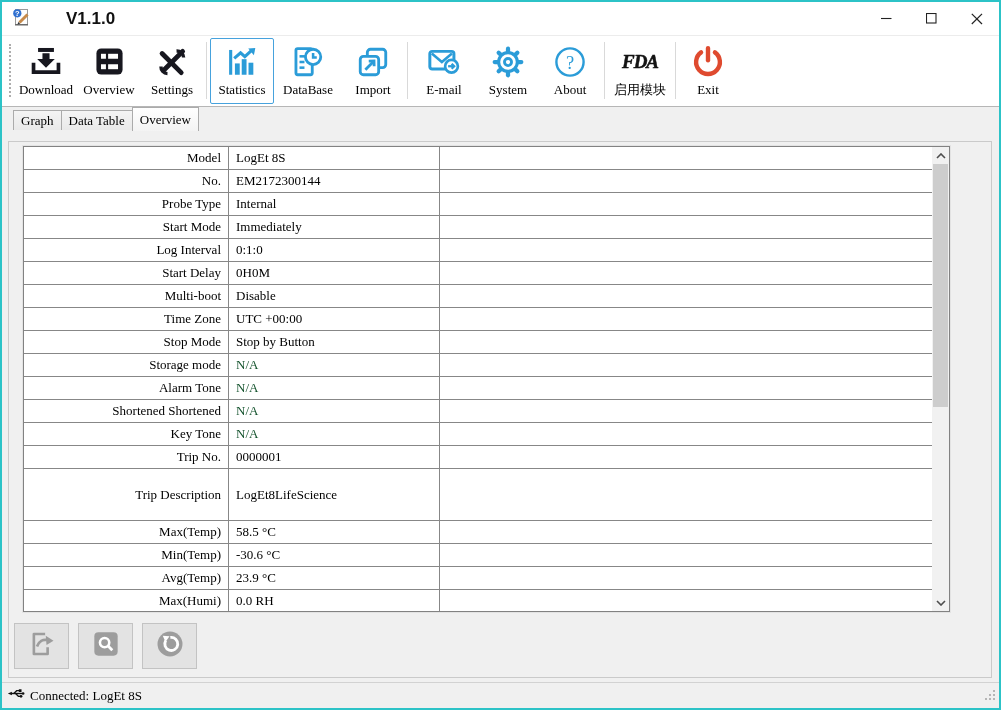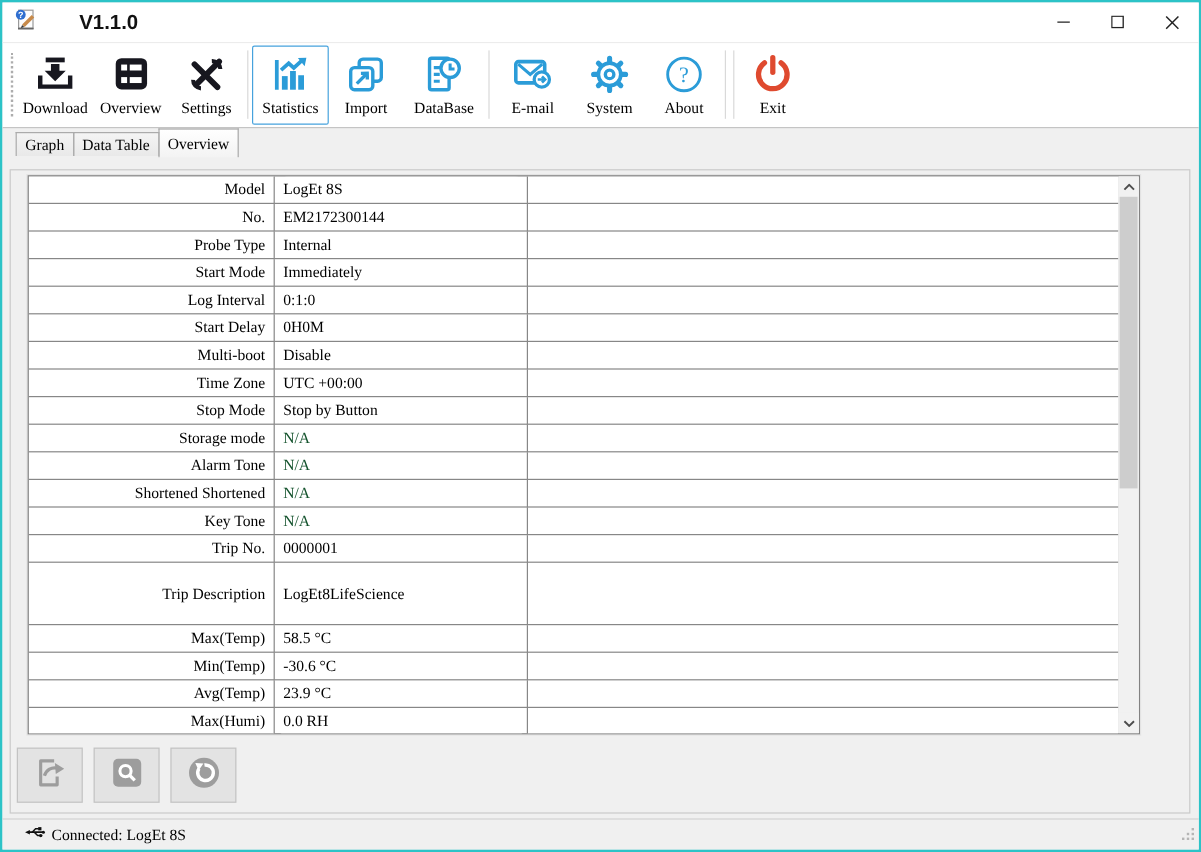--- a/index.html
+++ b/index.html
@@ -47,21 +47,21 @@
   .vscroll{flex:0 0 17px;display:flex;flex-direction:column;background:#f1f1f1;}
   .sbtn{height:17px;display:flex;align-items:center;justify-content:center;background:#f1f1f1;}
   .strack{flex:1;position:relative;}
   .sthumb{position:absolute;top:0;left:1px;right:1px;height:243px;background:#cdcdcd;}
   
   .fbtns{position:absolute;left:5px;top:481px;display:flex;gap:9px;}
   .fbtn{width:55px;height:46px;background:#e3e3e3;border:1px solid #c3c3c3;
     display:flex;align-items:center;justify-content:center;box-sizing:border-box;}
   
   .statusbar{height:25px;flex:0 0 auto;background:#f0f0f0;border-top:1px solid #d2d2d2;
-    display:flex;align-items:center;padding-left:18px;font-size:13px;color:#000;position:relative;}
+    display:flex;align-items:center;padding-left:5px;font-size:13px;color:#000;position:relative;}
   .statusbar .txt{margin-left:5px;}
   .sizegrip{position:absolute;right:2px;bottom:2px;}
 </style>
 </head>
 <body>
 
 <div class="window">
 
   <div class="titlebar">
     <span>
@@ -143,44 +143,44 @@
           <rect x="7" y="13" width="3.4" height="8" fill="#2b9cd8"></rect>
           <rect x="11.8" y="10" width="3.4" height="11" fill="#2b9cd8"></rect>
           <rect x="16.6" y="12.5" width="3.4" height="8.5" fill="#2b9cd8"></rect>
           <polyline points="6.5,9.5 11,5.5 14,8.2 19,3.6" fill="none" stroke="#2b9cd8" stroke-width="2.2"></polyline>
           <polygon points="16.4,2.4 21.4,2.2 20.4,7.2" fill="#2b9cd8"></polygon>
         </svg>
       </span>
       <span class="lbl">Statistics</span>
     </div>
 
-    <div class="tbtn">
-      <span class="ic">
-        <svg width="34" height="34" viewBox="0 0 24 24">
-          <rect x="8" y="3" width="13" height="13" rx="2.2" fill="none" stroke="#2b9cd8" stroke-width="2"></rect>
-          <rect x="3" y="8" width="13" height="13" rx="2.2" fill="#fff" stroke="#2b9cd8" stroke-width="2"></rect>
-          <line x1="6.6" y1="17.4" x2="12.4" y2="11.6" stroke="#2b9cd8" stroke-width="2"></line>
-          <polyline points="9,11.4 12.7,11.3 12.8,15" fill="none" stroke="#2b9cd8" stroke-width="2"></polyline>
-        </svg>
-      </span>
-      <span class="lbl">Import</span>
-    </div>
-
     <div class="tbtn w68">
       <span class="ic">
         <svg width="34" height="34" viewBox="0 0 24 24">
           <rect x="3.5" y="2.5" width="11.5" height="18.5" rx="1.2" fill="none" stroke="#2b9cd8" stroke-width="2"></rect>
           <line x1="6" y1="8" x2="11" y2="8" stroke="#2b9cd8" stroke-width="1.8"></line>
           <line x1="6" y1="12" x2="9.5" y2="12" stroke="#2b9cd8" stroke-width="1.8"></line>
           <line x1="6" y1="16" x2="9.5" y2="16" stroke="#2b9cd8" stroke-width="1.8"></line>
           <circle cx="15.6" cy="8.4" r="5.4" fill="#fff" stroke="#2b9cd8" stroke-width="2"></circle>
           <polyline points="15.6,5.6 15.6,8.8 18.2,8.8" fill="none" stroke="#2b9cd8" stroke-width="1.8"></polyline>
         </svg>
       </span>
       <span class="lbl">DataBase</span>
+    </div>
+
+    <div class="tbtn">
+      <span class="ic">
+        <svg width="34" height="34" viewBox="0 0 24 24">
+          <rect x="8" y="3" width="13" height="13" rx="2.2" fill="none" stroke="#2b9cd8" stroke-width="2"></rect>
+          <rect x="3" y="8" width="13" height="13" rx="2.2" fill="#fff" stroke="#2b9cd8" stroke-width="2"></rect>
+          <line x1="6.6" y1="17.4" x2="12.4" y2="11.6" stroke="#2b9cd8" stroke-width="2"></line>
+          <polyline points="9,11.4 12.7,11.3 12.8,15" fill="none" stroke="#2b9cd8" stroke-width="2"></polyline>
+        </svg>
+      </span>
+      <span class="lbl">Import</span>
     </div>
 
     <div class="tsep"></div>
 
     <div class="tbtn w66">
       <span class="ic">
         <svg width="36" height="34" viewBox="0 0 24 24">
           <rect x="2" y="4.5" width="17" height="12.5" rx="1.6" fill="none" stroke="#2b9cd8" stroke-width="2.1"></rect>
           <polyline points="3.4,6 10.5,12 17.6,6" fill="none" stroke="#2b9cd8" stroke-width="1.8"></polyline>
           <circle cx="17.3" cy="15" r="4.5" fill="#fff" stroke="#2b9cd8" stroke-width="1.9"></circle>
@@ -216,20 +216,26 @@
         <svg width="34" height="34" viewBox="0 0 24 24">
           <circle cx="12" cy="12" r="9.6" fill="none" stroke="#2b9cd8" stroke-width="1.7"></circle>
           <text x="12" y="16.6" font-size="13" text-anchor="middle" fill="#2b9cd8" font-family="Liberation Serif,serif">?</text>
         </svg>
       </span>
       <span class="lbl">About</span>
     </div>
 
     <div class="tsep"></div>
 
+    <div class="tbtn w64">
+      <span class="ic">
+        <span class="fda-word">FDA</span>
+      </span>
+      <span class="lbl">启用模块</span>
+    </div>
 
     <div class="tsep"></div>
 
     <div class="tbtn w58">
       <span class="ic">
         <svg width="34" height="34" viewBox="0 0 24 24">
           <path d="M7.1 5.2 A8.4 8.4 0 1 0 16.9 5.2" fill="none" stroke="#df4a2f" stroke-width="3.1" stroke-linecap="round"></path>
           <line x1="12" y1="2.2" x2="12" y2="10.8" stroke="#df4a2f" stroke-width="3.1" stroke-linecap="round"></line>
         </svg>
       </span>

